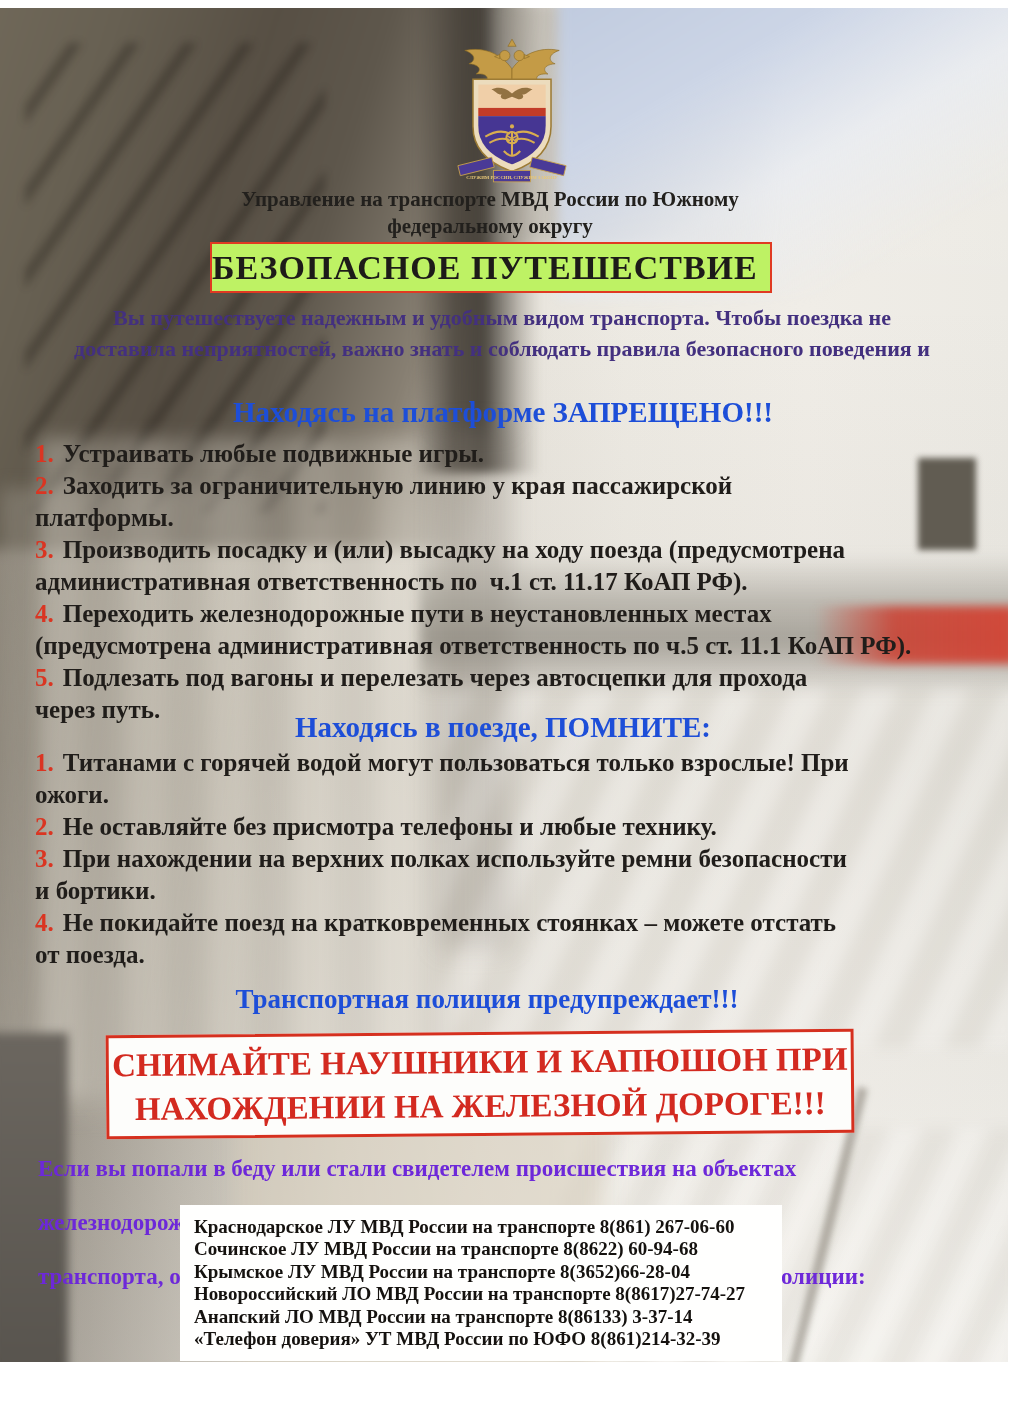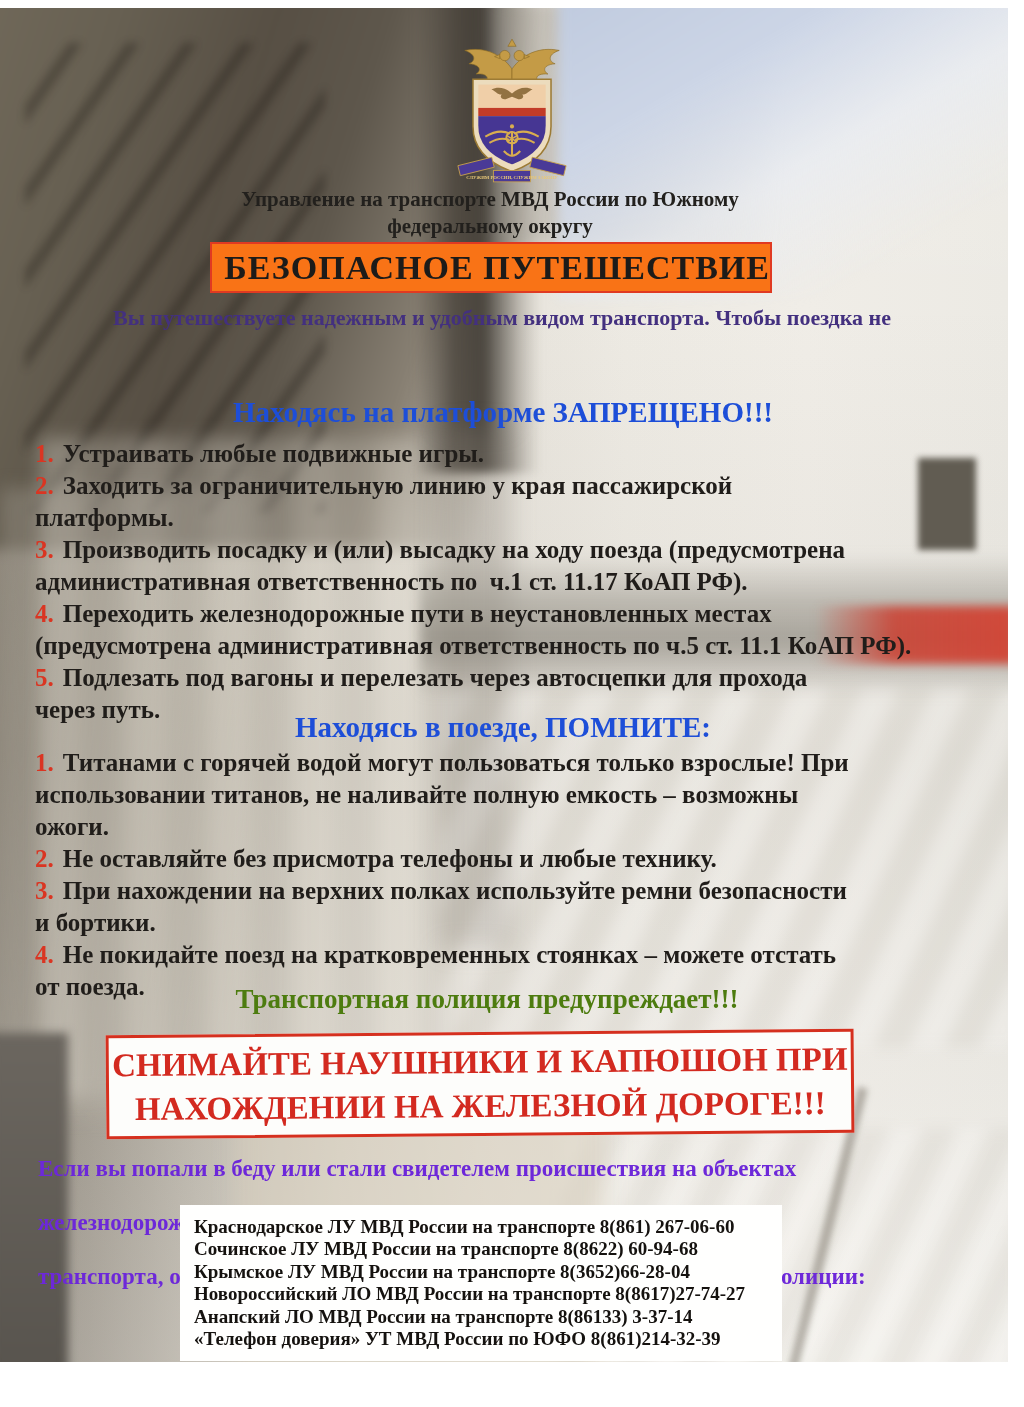--- a/index.html
+++ b/index.html
@@ -37,28 +37,28 @@
     background:repeating-linear-gradient(115deg,rgba(255,255,255,.3) 0 30px,rgba(188,183,172,.32) 30px 60px);}
   .L-bottombeige{left:235px;top:1095px;width:370px;height:280px;filter:blur(12px);background:rgba(216,208,190,.55);}
   .L-diagpole{left:818px;top:1075px;width:10px;height:330px;filter:blur(3px);transform:rotate(14deg);background:rgba(120,114,102,.5);}
   .L-bottomleft{left:-10px;top:1025px;width:78px;height:355px;filter:blur(5px);
     background:linear-gradient(#6b665f,#57534d);}
   
   .content{position:absolute;inset:0;}
   .abs{position:absolute;}
   .center{text-align:center;}
   .org{left:0;width:980px;font-size:21px;color:#22201d;}
-  .title-box{left:210px;top:242px;width:558px;height:47px;background:#f97316;border:2px solid #e03a22;
-             display:flex;align-items:center;justify-content:flex-end;font-size:34px;letter-spacing:1px;color:#1d1b19;}
+  .title-box{left:210px;top:242px;width:558px;height:47px;background:#bef264;border:2px solid #e03a22;
+             display:flex;align-items:center;justify-content:flex-start;font-size:34px;letter-spacing:1px;color:#1d1b19;}
   .intro{left:30px;top:302px;width:944px;font-size:22px;line-height:31px;color:#43307F;}
   .h-red{left:0;width:974px;color:#1d4ed8;font-size:29px;text-align:center;margin-left:16px;}
   .list{font-size:25px;line-height:32px;color:#201D1A;}
   .list .txt,.list .cont{white-space:pre-wrap;}
   .num{color:#DA3522;margin-right:9px;}
-  .warn-head{left:0;top:984px;width:974px;color:#4d7c0f;font-size:27px;text-align:center;}
+  .warn-head{left:0;top:984px;width:974px;color:#1d4ed8;font-size:27px;text-align:center;}
   .banner{left:106px;top:1032px;width:742px;height:98px;background:#fdfdfb;border:3px solid #d5301f;
           transform:rotate(-0.5deg);display:flex;flex-direction:column;align-items:center;justify-content:center;
           color:#d32a20;font-size:33px;line-height:44px;text-align:center;}
   .help{left:38px;top:1142px;width:930px;font-size:23px;line-height:54px;color:#6d28d9;}
   .contacts{left:180px;top:1205px;width:588px;background:#fffffe;padding:11px 0 11px 14px;
             font-size:19px;line-height:22.4px;color:#15120f;}
   .contacts .row{white-space:nowrap;}
   .emblem{left:448px;top:34px;width:128px;height:154px;}
 </style>
 </head>
@@ -129,20 +129,21 @@
 
     <div class="abs org center" style="top:187px">Управление на транспорте МВД России по Южному</div>
     <div class="abs org center" style="top:214px">федеральному округу</div>
 
     <div class="abs title-box">
       <span>БЕЗОПАСНОЕ ПУТЕШЕСТВИЕ</span>
     </div>
 
     <div class="abs intro center">
       <div>Вы путешествуете надежным и удобным видом транспорта. Чтобы поездка не</div>
+      <div>доставила неприятностей, важно знать и соблюдать правила безопасного поведения и</div>
     </div>
 
     <div class="abs h-red" style="top:396px">Находясь на платформе ЗАПРЕЩЕНО!!!</div>
 
     <div class="abs list" style="left:35px;top:438px;width:950px">
       <div>
         <div><span class="num">1.</span><span class="txt">Устраивать любые подвижные игры.</span></div>
       </div>
       <div>
         <div><span class="num">2.</span><span class="txt">Заходить за ограничительную линию у края пассажирской</span></div>
@@ -160,21 +161,20 @@
         <div><span class="num">5.</span><span class="txt">Подлезать под вагоны и перелезать через автосцепки для прохода</span></div>
         <div class="cont">через путь.</div>
       </div>
     </div>
 
     <div class="abs h-red" style="top:711px">Находясь в поезде, ПОМНИТЕ:</div>
 
     <div class="abs list" style="left:35px;top:747px;width:950px">
       <div>
         <div><span class="num">1.</span><span class="txt">Титанами с горячей водой могут пользоваться только взрослые! При</span></div>
-        <div class="cont">использовании титанов, не наливайте полную емкость – возможны</div>
         <div class="cont">ожоги.</div>
       </div>
       <div>
         <div><span class="num">2.</span><span class="txt">Не оставляйте без присмотра телефоны и любые технику.</span></div>
       </div>
       <div>
         <div><span class="num">3.</span><span class="txt">При нахождении на верхних полках используйте ремни безопасности</span></div>
         <div class="cont">и бортики.</div>
       </div>
       <div>

